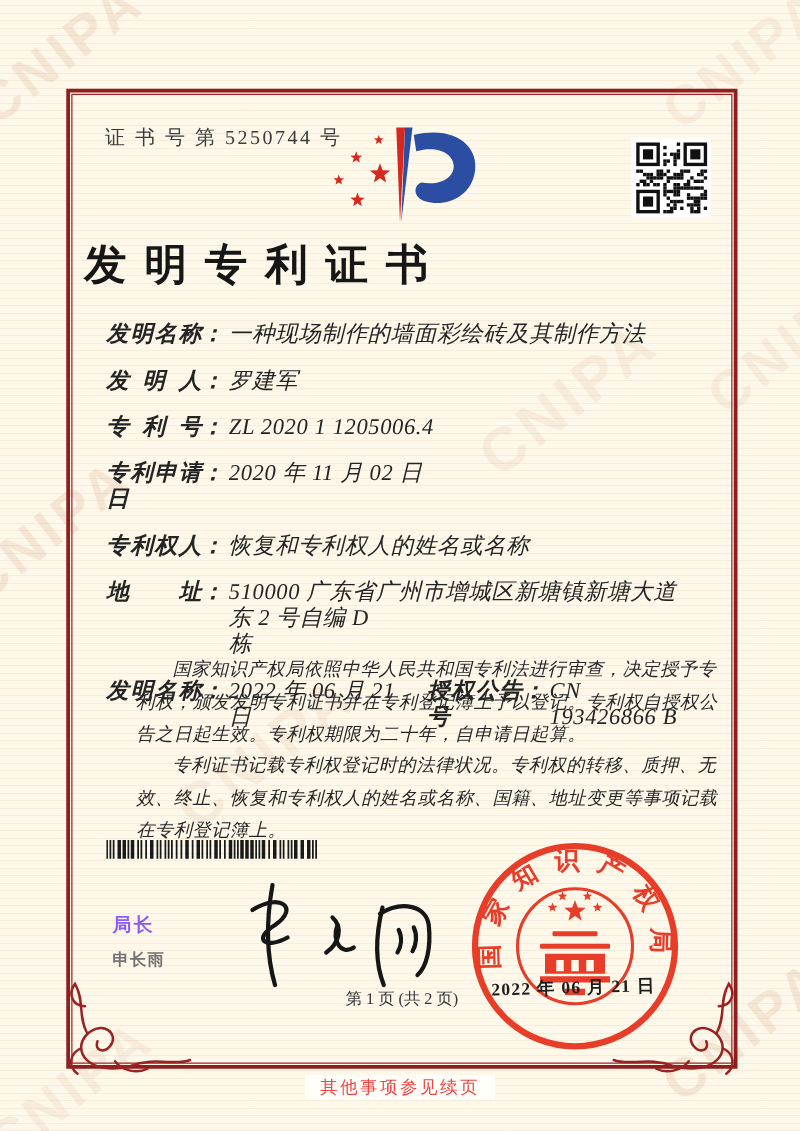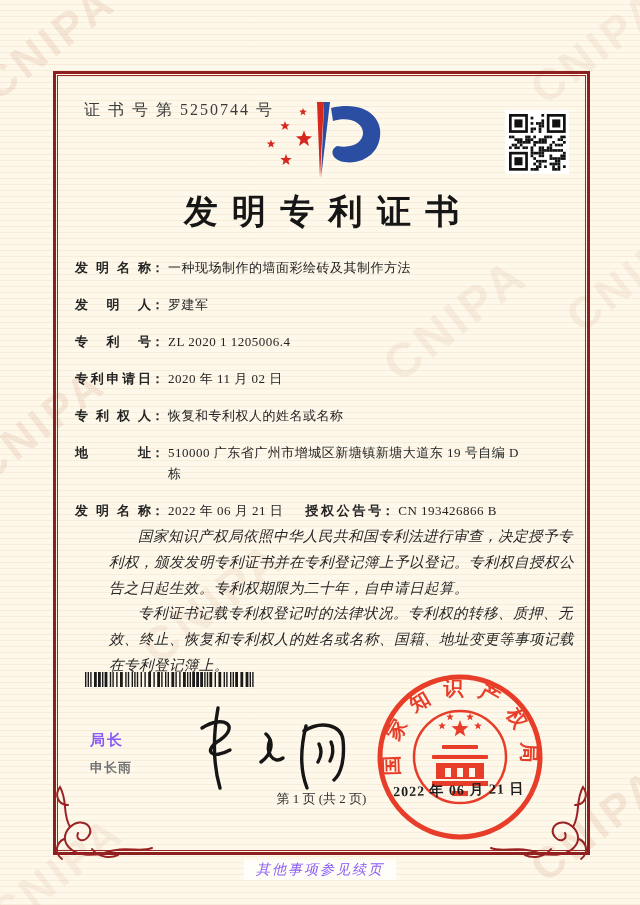--- a/index.html
+++ b/index.html
@@ -21,23 +21,23 @@
   .wm5{left:130px;top:575px;font-size:48px;} .wm6{left:556px;top:250px;}
   .wm7{left:520px;top:800px;} .wm8{left:-20px;top:848px;}
   
   .frame{position:absolute;left:53px;top:71px;right:50px;bottom:50px;
          border:3px solid #8e1f1f;}
   .frame-inner{position:absolute;inset:1px;border:1px solid #9a2a2a;}
   
   .certno{position:absolute;left:84px;top:100px;font-size:16px;color:#3b3b3b;letter-spacing:2px;}
   .logo{position:absolute;left:251px;top:96px;}
   .qr{position:absolute;left:505px;top:110px;}
-  .title{position:absolute;left:53px;right:50px;top:189px;text-align:center;
+  .title{position:absolute;left:53px;right:50px;top:189px;
          font-size:34px;font-weight:bold;color:#161616;letter-spacing:0.42em;text-indent:0.42em;}
-  .fields{position:absolute;left:75px;top:257px;width:470px;font-size:13px;color:#242424;}
+  .fields{position:absolute;left:85px;top:257px;width:470px;font-size:18px;color:#242424;font-style:italic;}
   .frow{display:flex;align-items:flex-start;margin-bottom:16px;line-height:21px;}
   .flabel{display:inline-block;width:76px;font-weight:600;text-align:justify;text-align-last:justify;flex:none;}
   .fcolon{font-weight:600;flex:none;}
   .fvalue{white-space:pre-line;margin-left:4px;letter-spacing:0.5px;}
   .l2{margin-left:22px;}
   .paras{position:absolute;left:85px;top:524px;width:470px;font-size:14.5px;
          line-height:1.78;color:#262626;font-style:italic;margin-left:24px;}
   .paras p{margin:0;text-indent:2em;letter-spacing:0.5px;}
   .barcode{position:absolute;left:85px;top:672px;}
   .sig-title{position:absolute;left:90px;top:731px;font-family:"Liberation Sans","DejaVu Sans",sans-serif;
@@ -45,21 +45,21 @@
   .sig-name{position:absolute;left:90px;top:759px;font-family:"Liberation Sans","DejaVu Sans",sans-serif;
             font-weight:bold;font-size:13px;color:#737373;letter-spacing:1px;}
   .sig-hand{position:absolute;left:188px;top:698px;}
   .seal{position:absolute;left:374px;top:671px;opacity:0.95;}
   .seal-date{position:absolute;left:393px;top:781px;width:180px;font-size:14px;font-weight:bold;
              color:#1c1c1c;letter-spacing:1px;transform:rotate(-1.5deg);}
   .footer-page{position:absolute;left:53px;right:50px;top:790px;text-align:center;
                font-size:13px;color:#333;}
   .cont-note{position:absolute;left:0;right:0;top:860px;text-align:center;}
   .cont-note span{display:inline-block;background:#fffef8;padding:1px 12px;
-                  font-size:14px;font-style:italic;color:#8b5cf6;letter-spacing:2px;}
+                  font-size:14px;color:#ef4444;letter-spacing:2px;}
   .orn{position:absolute;bottom:38px;}
   .orn-l{left:42px;} .orn-r{right:39px;transform:scaleX(-1);}
 </style>
 </head>
 <body>
 
 <div class="page">
   <div class="stripes"></div>
 
   <div class="wm wm1">CNIPA</div>
@@ -247,21 +247,21 @@
         <span class="fvalue">2020 年 11 月 02 日</span>
       </div>
       <div class="frow">
         <span class="flabel">专利权人</span>
         <span class="fcolon">：</span>
         <span class="fvalue">恢复和专利权人的姓名或名称</span>
       </div>
       <div class="frow">
         <span class="flabel">地址</span>
         <span class="fcolon">：</span>
-        <span class="fvalue">510000 广东省广州市增城区新塘镇新塘大道东 19 号自编 D
+        <span class="fvalue">510000 广东省广州市增城区新塘镇新塘大道东 2 号自编 D
 栋</span>
       </div>
       <div class="frow">
         <span class="flabel">发明名称</span>
         <span class="fcolon">：</span>
         <span class="fvalue">2022 年 06 月 21 日</span>
         <span class="flabel l2">授权公告号</span>
         <span class="fcolon">：</span>
         <span class="fvalue">CN 193426866 B</span>
       </div>

